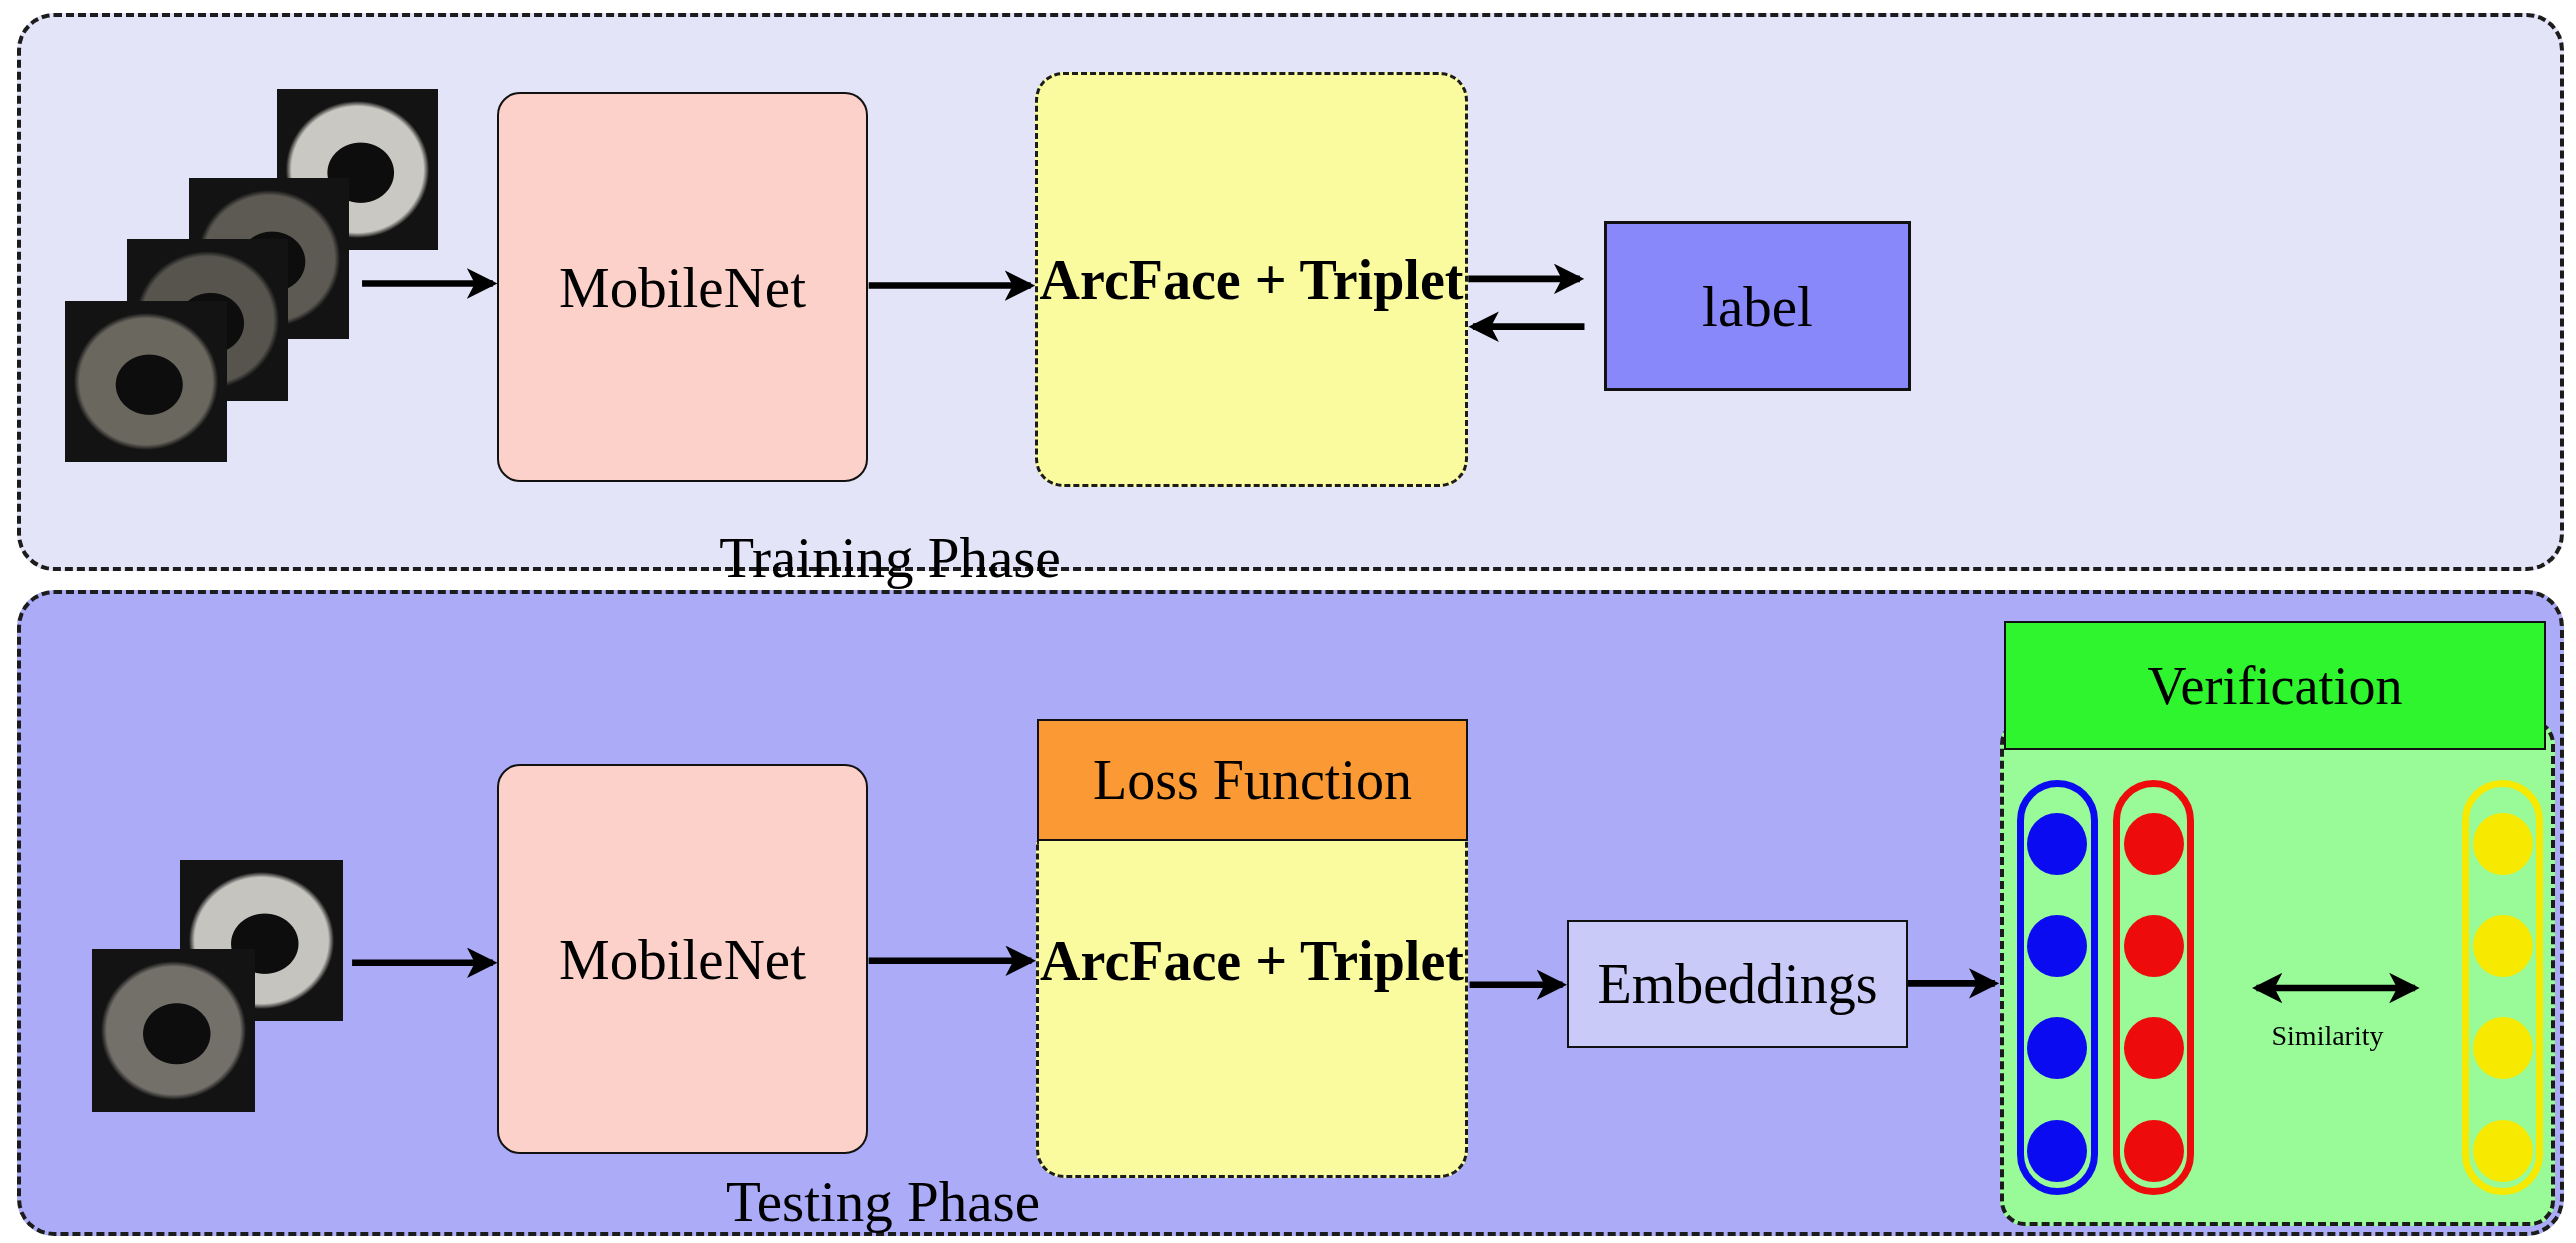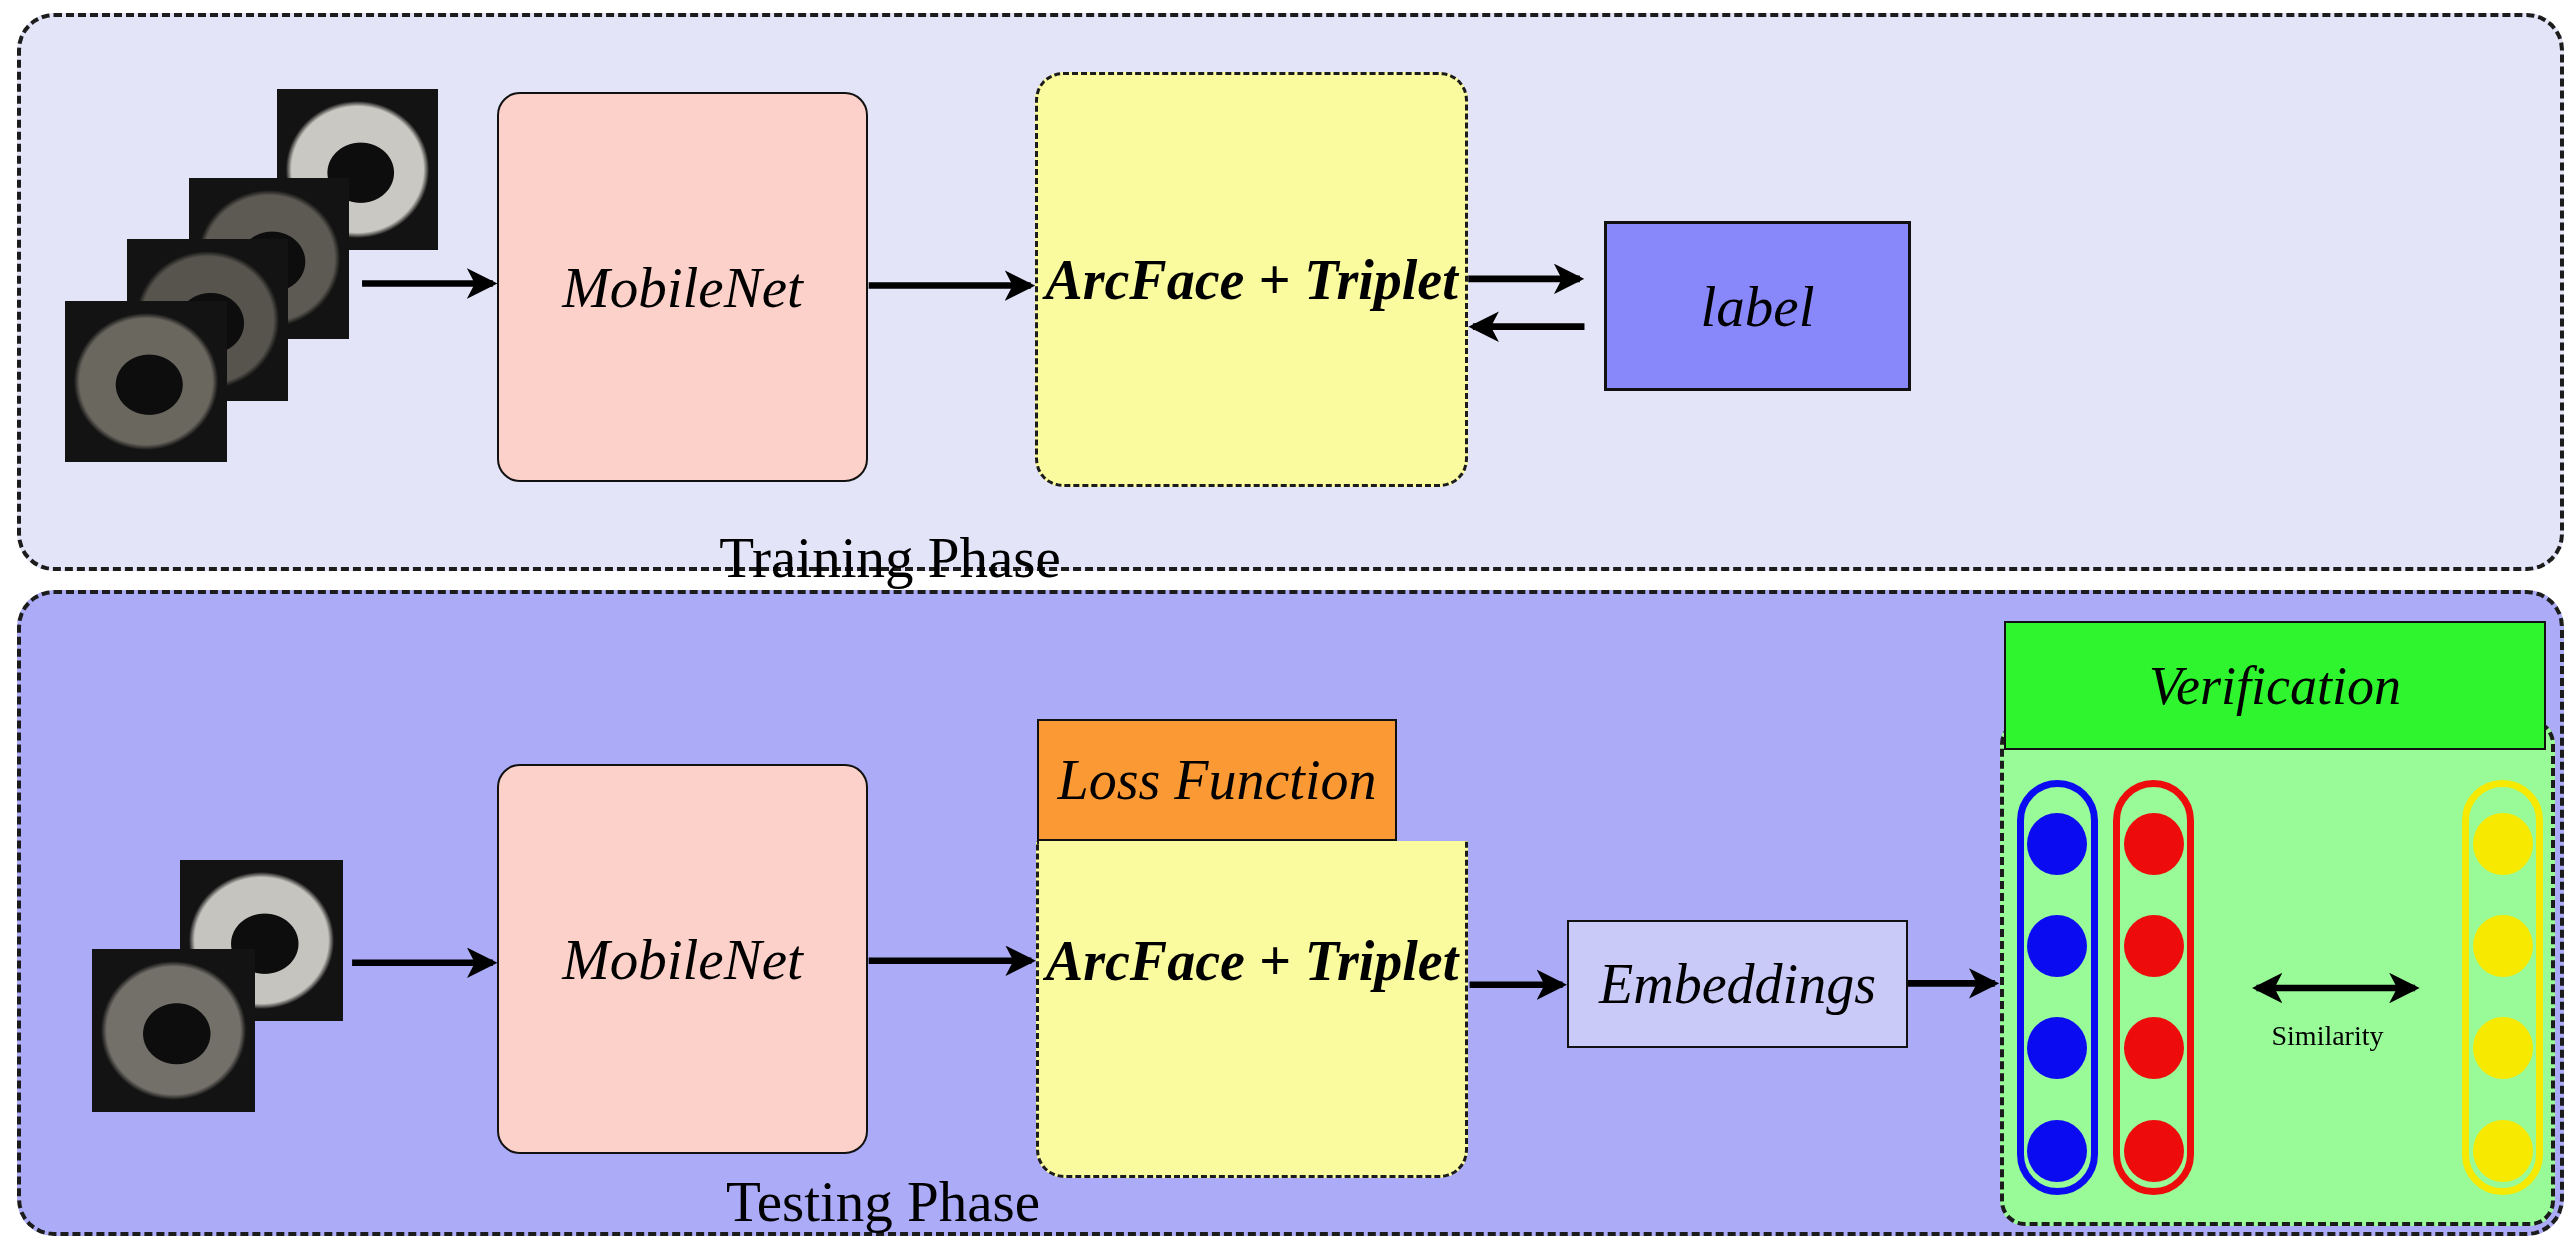--- a/index.html
+++ b/index.html
@@ -14,34 +14,34 @@
   
   .section{border:4px dashed #1c1c1c;border-radius:37px;}
   #training-section{left:16.6px;top:13.3px;width:2547px;height:558px;background:var(--training-bg,#e4e4f9);}
   #testing-section{left:16.6px;top:590px;width:2547px;height:646px;background:var(--testing-bg,#ababf7);}
 
   .phase-label{font-size:57px;text-align:center;white-space:nowrap;}
   #training-phase-label{left:558px;top:509px;width:664px;margin-top:16px;}
   #testing-phase-label{left:551px;top:1169px;width:664px;}
 
   
-  .box{display:flex;align-items:center;justify-content:center;border:2.7px solid #111;font-style:italic;}
+  .box{display:flex;align-items:center;justify-content:center;border:2.7px solid #111;}
   .box span{white-space:nowrap;}
 
   #mobilenet-train{left:497px;top:92px;width:371px;height:390px;background:var(--mobilenet-fill,#fcd1c9);border-radius:23px;font-size:57px;}
   #mobilenet-test {left:497px;top:764px;width:371px;height:390px;background:var(--mobilenet-fill,#fcd1c9);border-radius:23px;font-size:57px;}
 
   #arcface-train{left:1035px;top:72px;width:433px;height:415px;background:var(--arcface-fill,#fafa9e);
     border:3.3px dashed #1c1c1c;border-radius:28px;font-size:56px;font-weight:bold;}
   #arcface-test{left:1036px;top:841px;width:432px;height:337px;background:var(--arcface-fill,#fafa9e);
     border:3.3px dashed #1c1c1c;border-top:none;border-radius:0 0 28px 28px;
     align-items:flex-start;font-size:56px;font-weight:bold;}
   #arcface-test span{margin-top:88px;}
 
-  #loss-function{left:1037px;top:719px;width:360px;height:122px;background:var(--loss-fill,#fb9a35);font-size:56px;}
+  #loss-function{left:1037px;top:719px;width:431px;height:122px;background:var(--loss-fill,#fb9a35);font-size:56px;}
   #label-box{left:1585px;top:221px;width:307px;height:170px;background:var(--label-fill,#8888fa);border-width:3.3px;font-size:57px;margin-left:19px;}
   #embeddings-box{left:1567px;top:920px;width:341px;height:128px;background:var(--embeddings-fill,#cacaf9);font-size:56px;}
 
   
   #verification-panel{left:2000px;top:719px;width:555px;height:507px;background:var(--verification-panel-fill,#98fb98);
     border:4px dashed #1c1c1c;border-radius:25px;}
   #verification-header{left:2004px;top:621px;width:542px;height:129px;background:var(--verification-header-fill,#2ef52e);font-size:54px;}
   #similarity-label{left:2228px;top:1020px;width:199px;text-align:center;font-size:28px;}
 
   .pill{top:780px;width:81px;height:415px;border:7.3px solid;border-radius:41px;background:transparent;}

